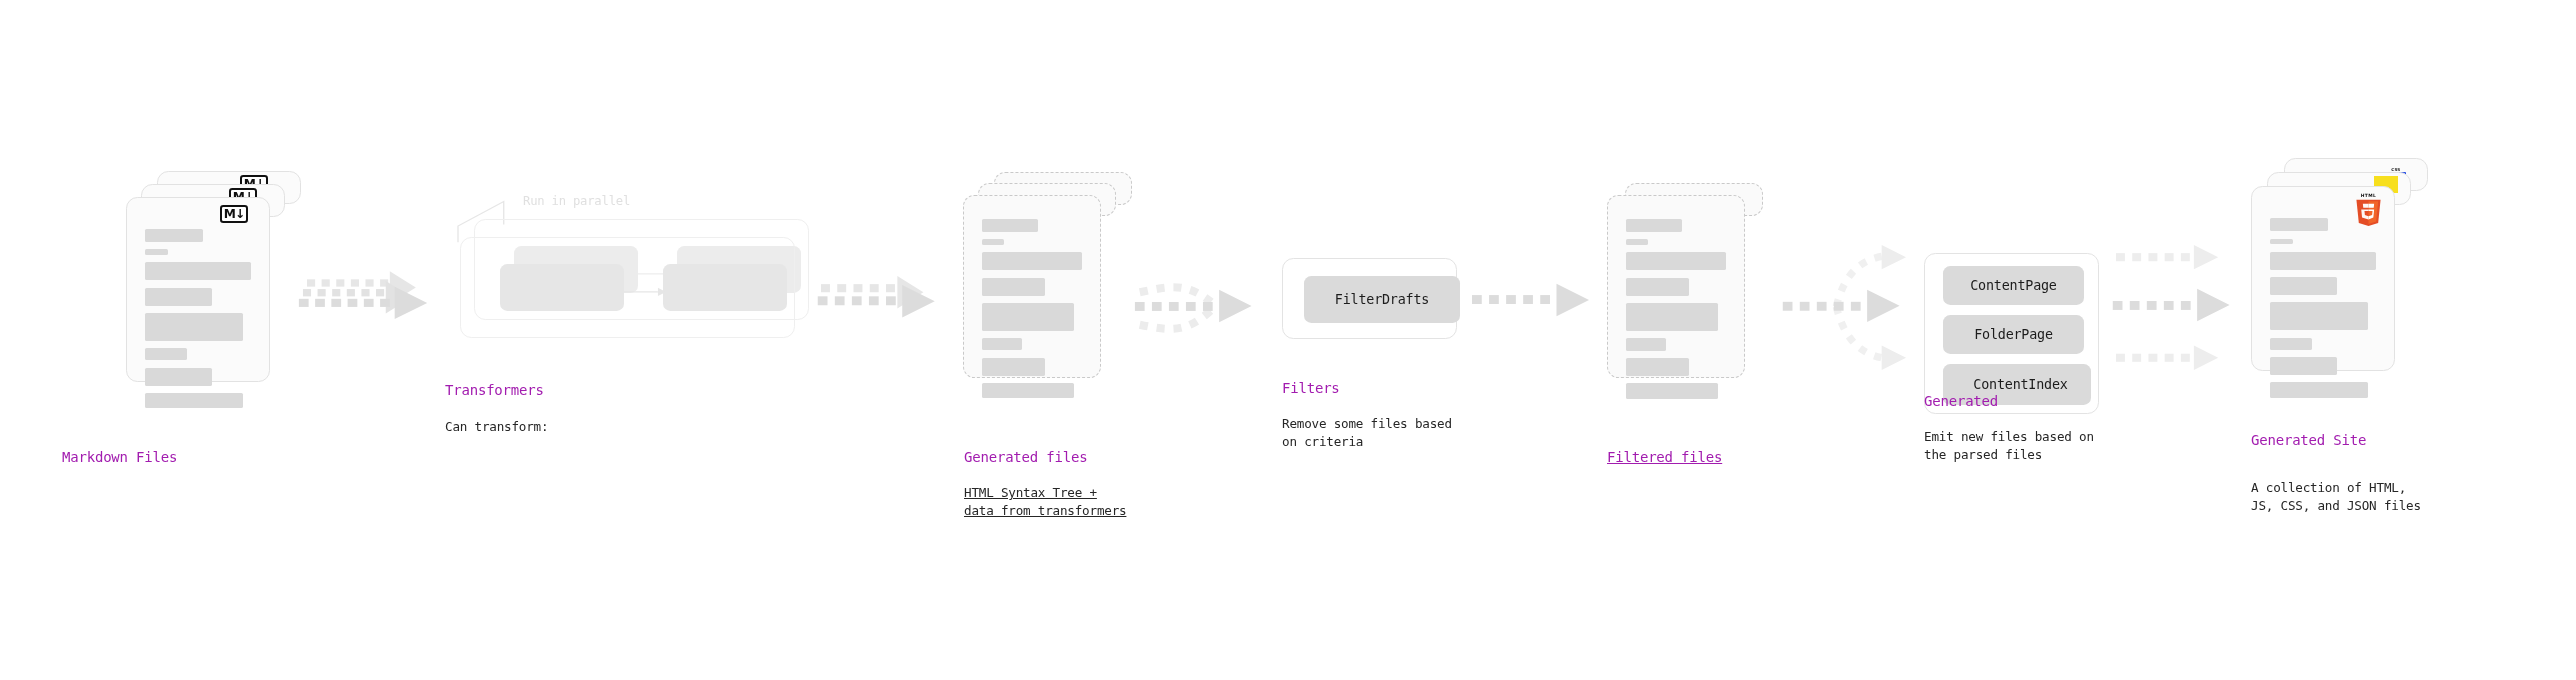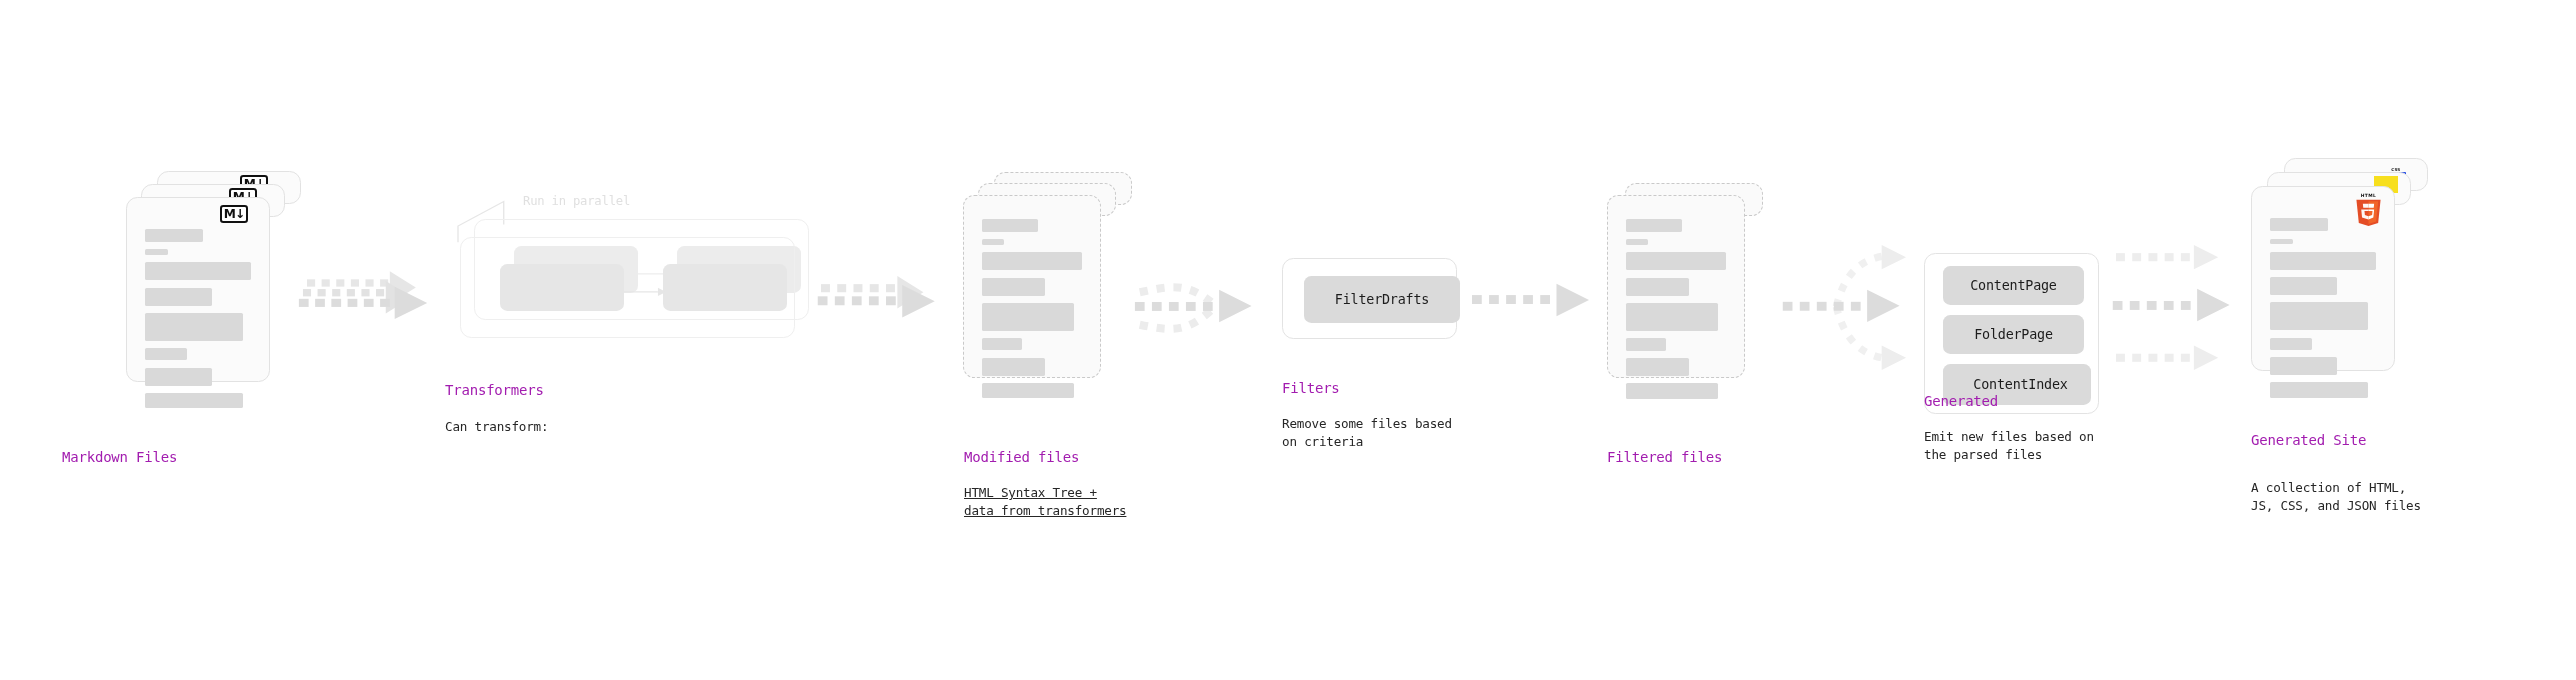--- a/index.html
+++ b/index.html
@@ -255,21 +255,21 @@
         <div class="bar" style="width:100%;height:18px;"></div>
         <div class="bar" style="width:63%;height:18px;"></div>
         <div class="bar" style="width:92%;height:28px;"></div>
         <div class="bar" style="width:40%;height:12.2px;"></div>
         <div class="bar" style="width:63%;height:18px;"></div>
         <div class="bar" style="width:92%;height:15.4px;"></div>
       </div>
     </div>
   </div>
 
-  <div class="title" style="left:964px;top:449px;">Modified files</div>
+  <div class="title" style="left:964px;top:449px;">Generated files</div>
   <div class="sub" style="left:964px;top:484px;text-decoration:underline;">HTML Syntax Tree +
 data from transformers</div>
 
   <div class="arrow" style="left:1138px;top:268px;width:138px;height:81px;">
     <svg width="138" height="81" viewBox="0 0 170 100">
       <path d="M2,30 C40,22 60,18 90,42" fill="none" stroke="#ececec" stroke-width="10" stroke-dasharray="10 11" stroke-linecap="butt"></path>
       <path d="M2,70 C40,78 60,80 90,52" fill="none" stroke="#ececec" stroke-width="10" stroke-dasharray="10 11" stroke-linecap="butt"></path>
       <g fill="#dcdcdc">
         <rect x="-4" y="42" width="12" height="11"></rect>
           <rect x="17" y="42" width="12" height="11"></rect>
@@ -310,21 +310,21 @@
         <div class="bar" style="width:100%;height:18px;"></div>
         <div class="bar" style="width:63%;height:18px;"></div>
         <div class="bar" style="width:92%;height:28px;"></div>
         <div class="bar" style="width:40%;height:12.2px;"></div>
         <div class="bar" style="width:63%;height:18px;"></div>
         <div class="bar" style="width:92%;height:15.4px;"></div>
       </div>
     </div>
   </div>
 
-  <div class="title" style="left:1607px;top:449px;">Filtered files</div>
+  <div class="title" style="left:1607px;top:449px;text-decoration:underline;">Filtered files</div>
 
   <div class="arrow" style="left:1786px;top:232px;width:146px;height:138px;">
     <svg width="146" height="138" viewBox="0 0 180 170">
       <path d="M62,92 C70,60 85,36 118,30" fill="none" stroke="#f0f0f0" stroke-width="9" stroke-dasharray="9 11"></path>
       <path d="M62,92 C70,124 85,148 118,155" fill="none" stroke="#f0f0f0" stroke-width="9" stroke-dasharray="9 11"></path>
       <g fill="#ededed">
           <polygon points="118,16 148,31 118,46"></polygon>
         </g>
       <g fill="#ededed">
           <polygon points="118,140 148,155 118,170"></polygon>

